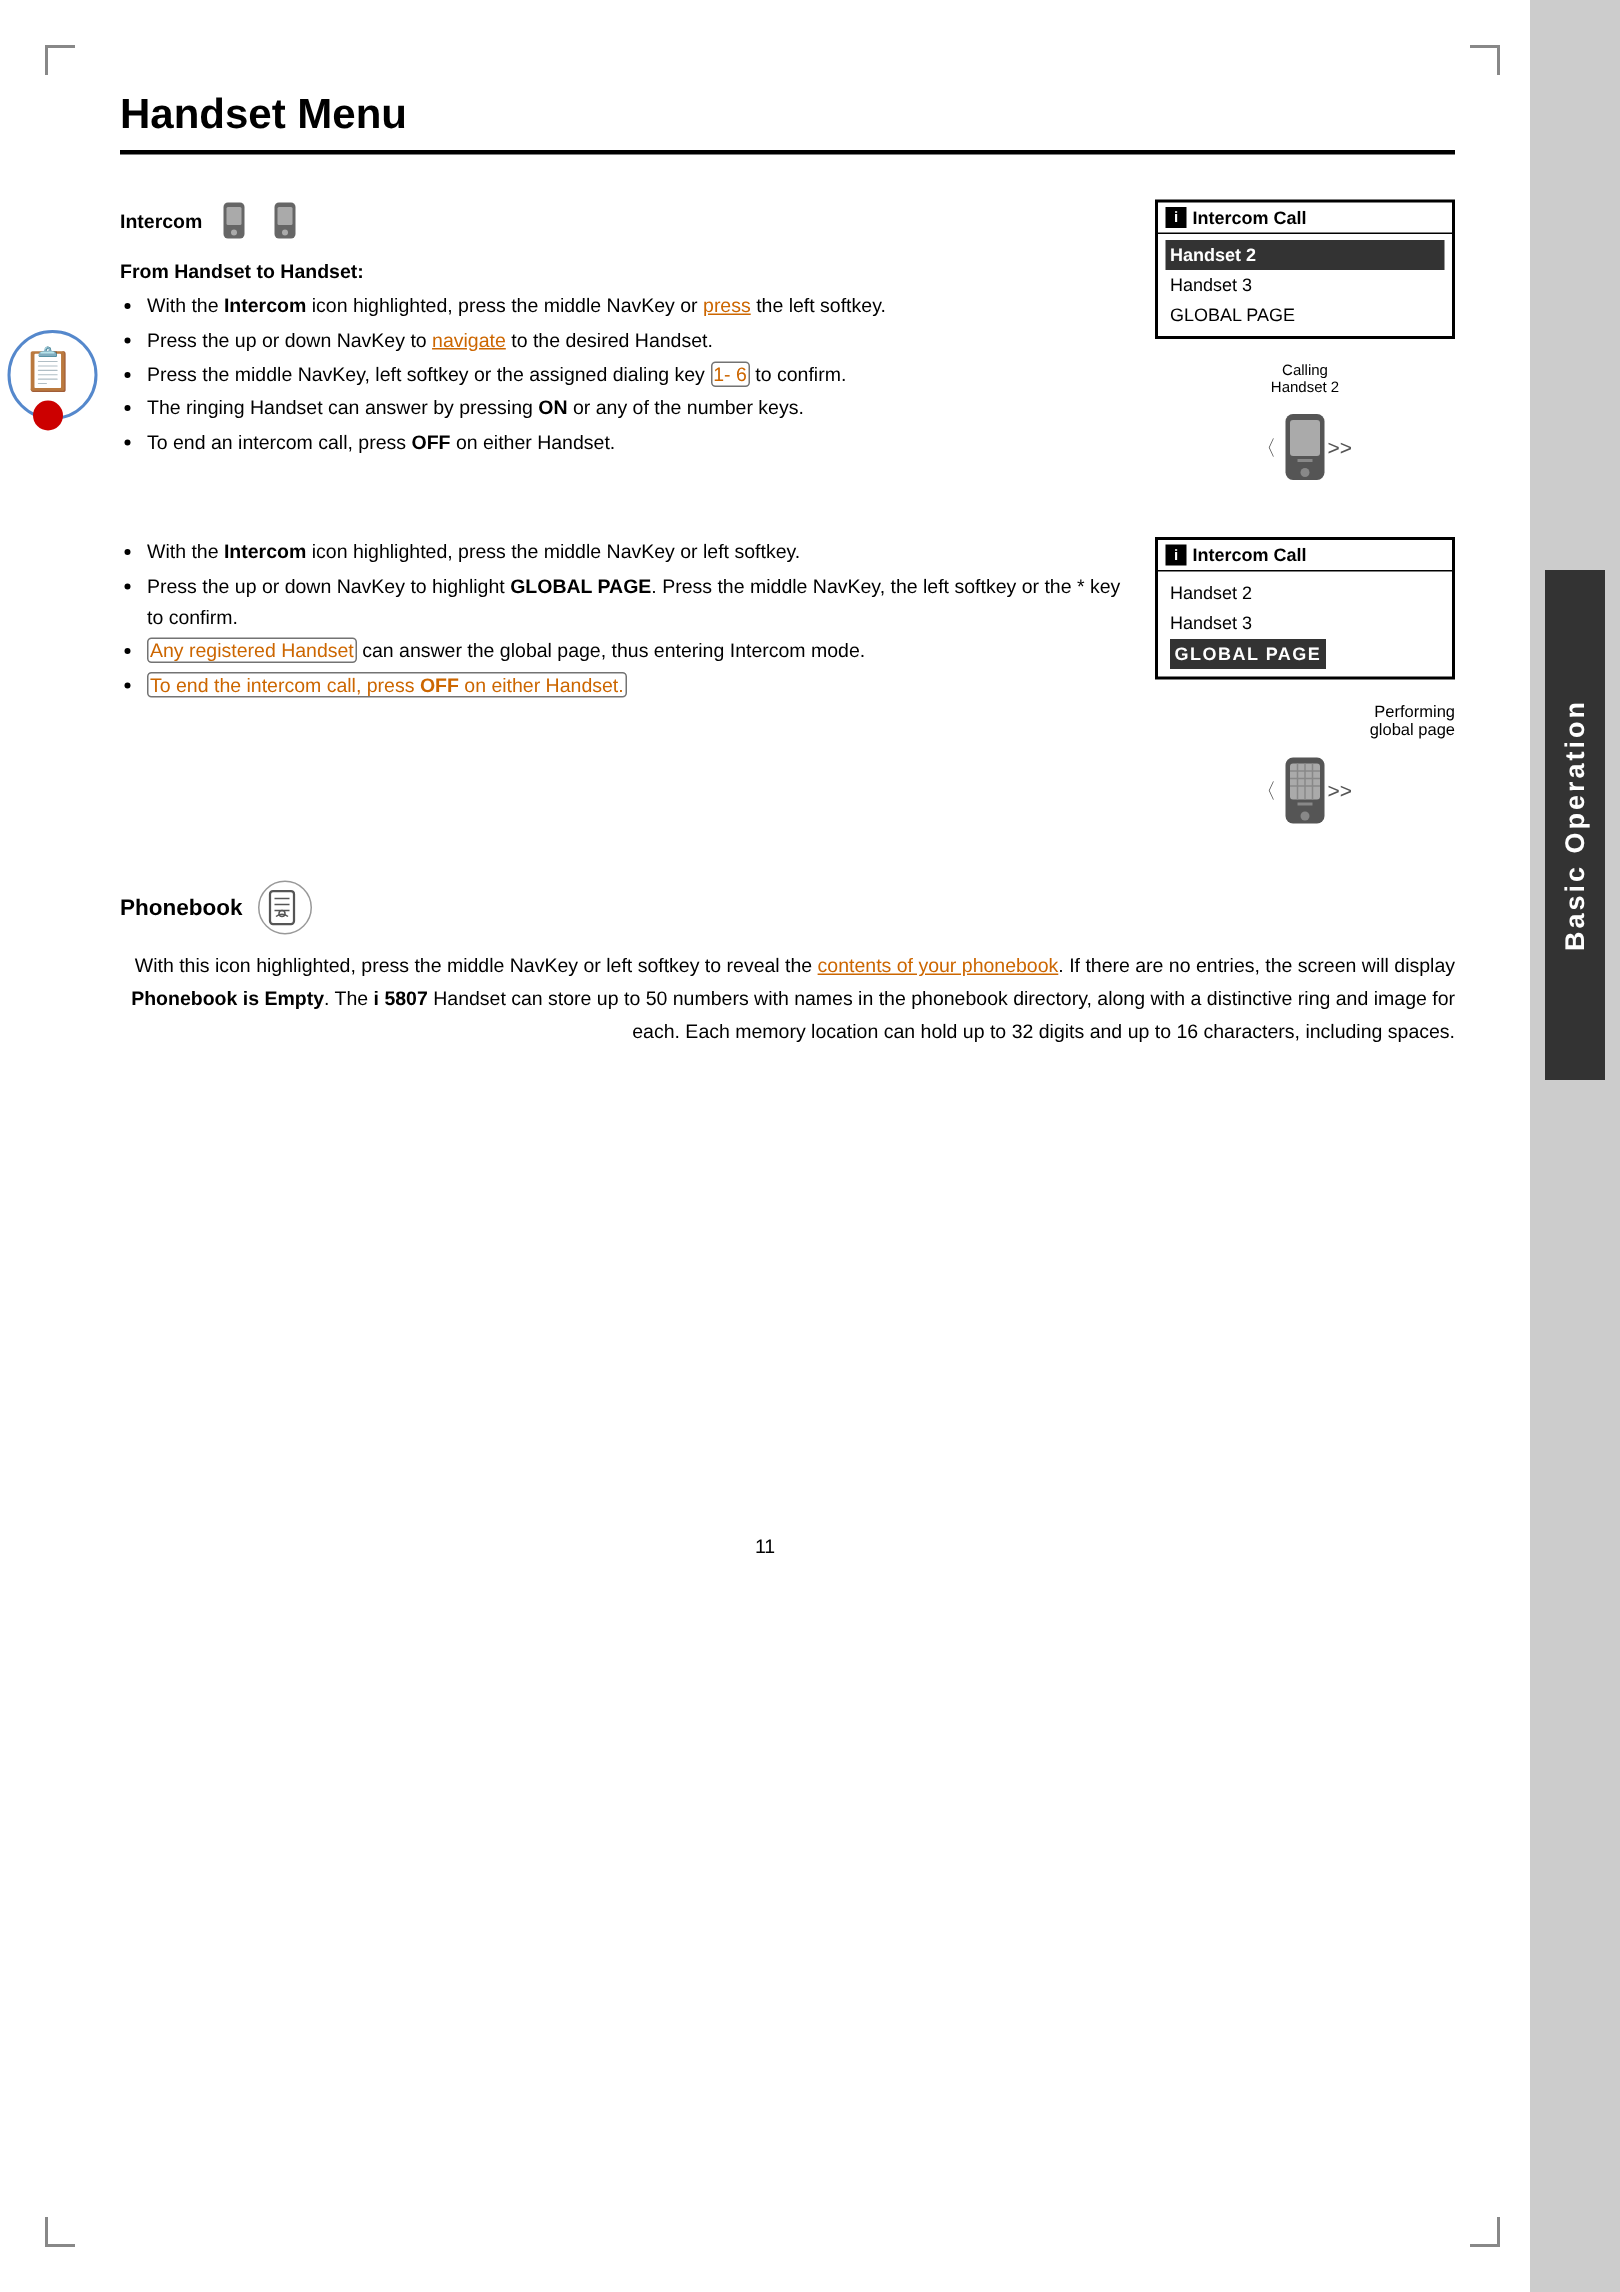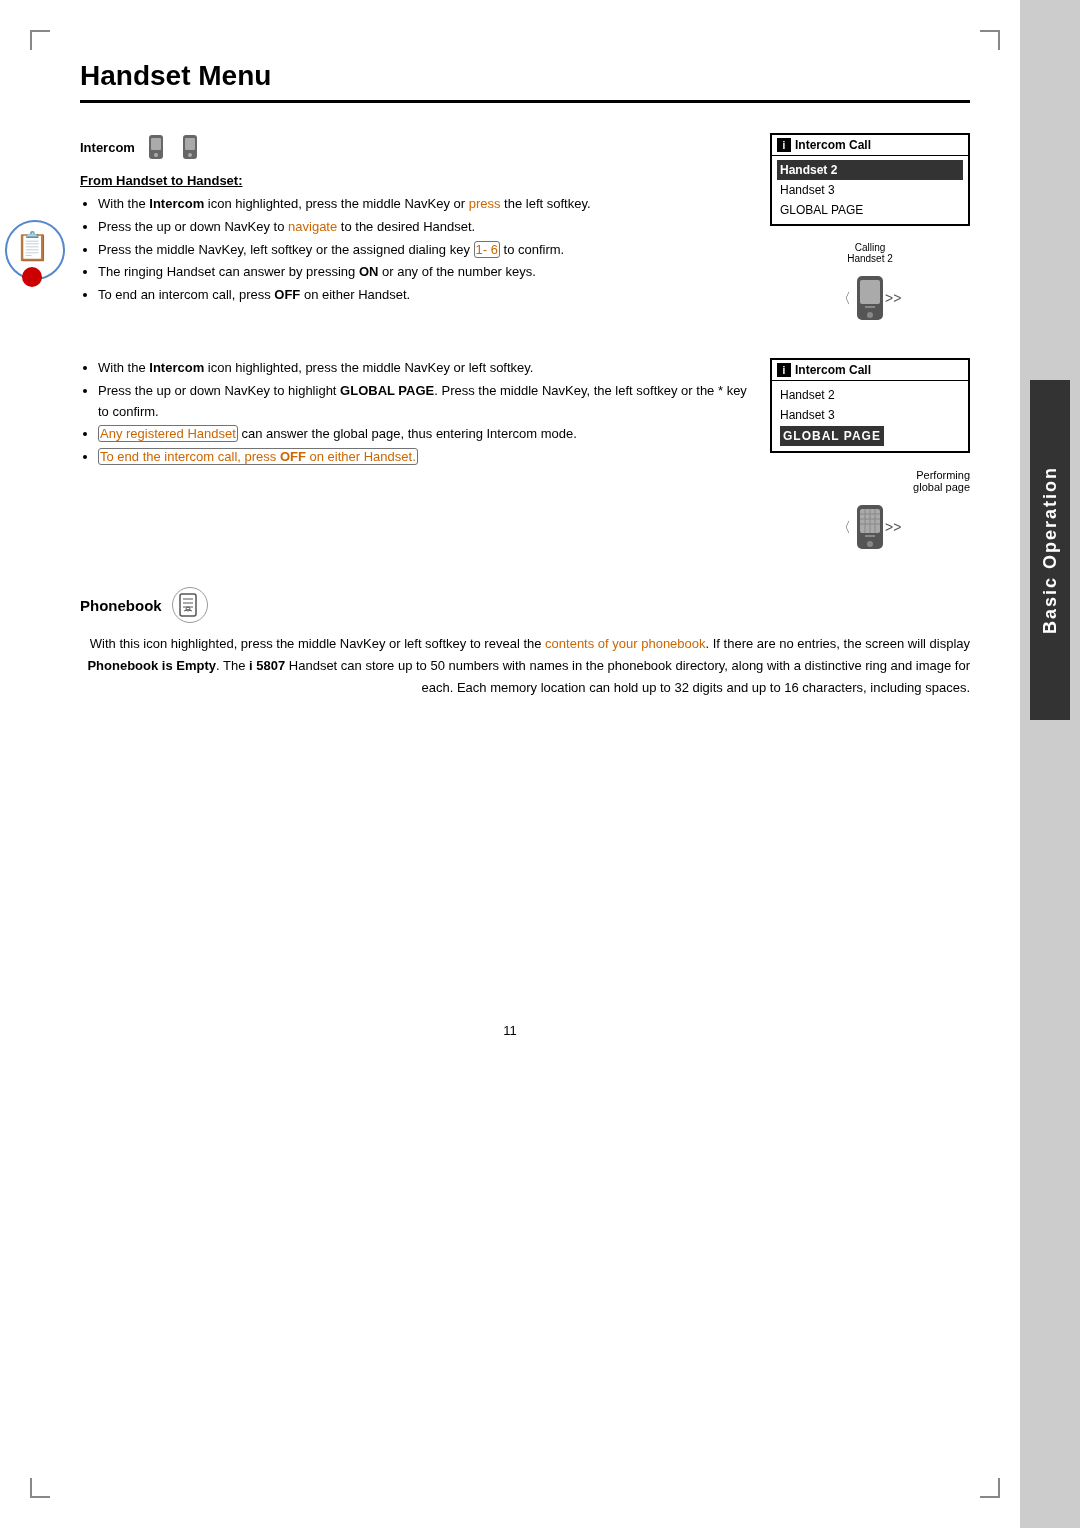--- a/index.html
+++ b/index.html
@@ -95,38 +95,38 @@
     }
     .handset-icon-pair {
       display: flex;
       gap: 4px;
     }
 
     .from-handset-heading {
       font-weight: bold;
       font-size: 13px;
       margin-bottom: 6px;
-      text-decoration: underline;
     }
     .bullet-list {
       list-style: disc;
       padding-left: 18px;
       font-size: 13px;
       line-height: 1.6;
     }
     .bullet-list li {
       margin-bottom: 2px;
     }
     .underline-circle {
       border: 1px solid #737373;
       border-radius: 3px;
       padding: 0 1px;
       color: #cc6600;
     }
     .orange-underline {
+      text-decoration: underline;
       color: #cc6600;
     }
 
     
     .device-panel {
       border: 2px solid #000;
       background: #fff;
       margin-bottom: 16px;
       font-size: 12px;
     }

